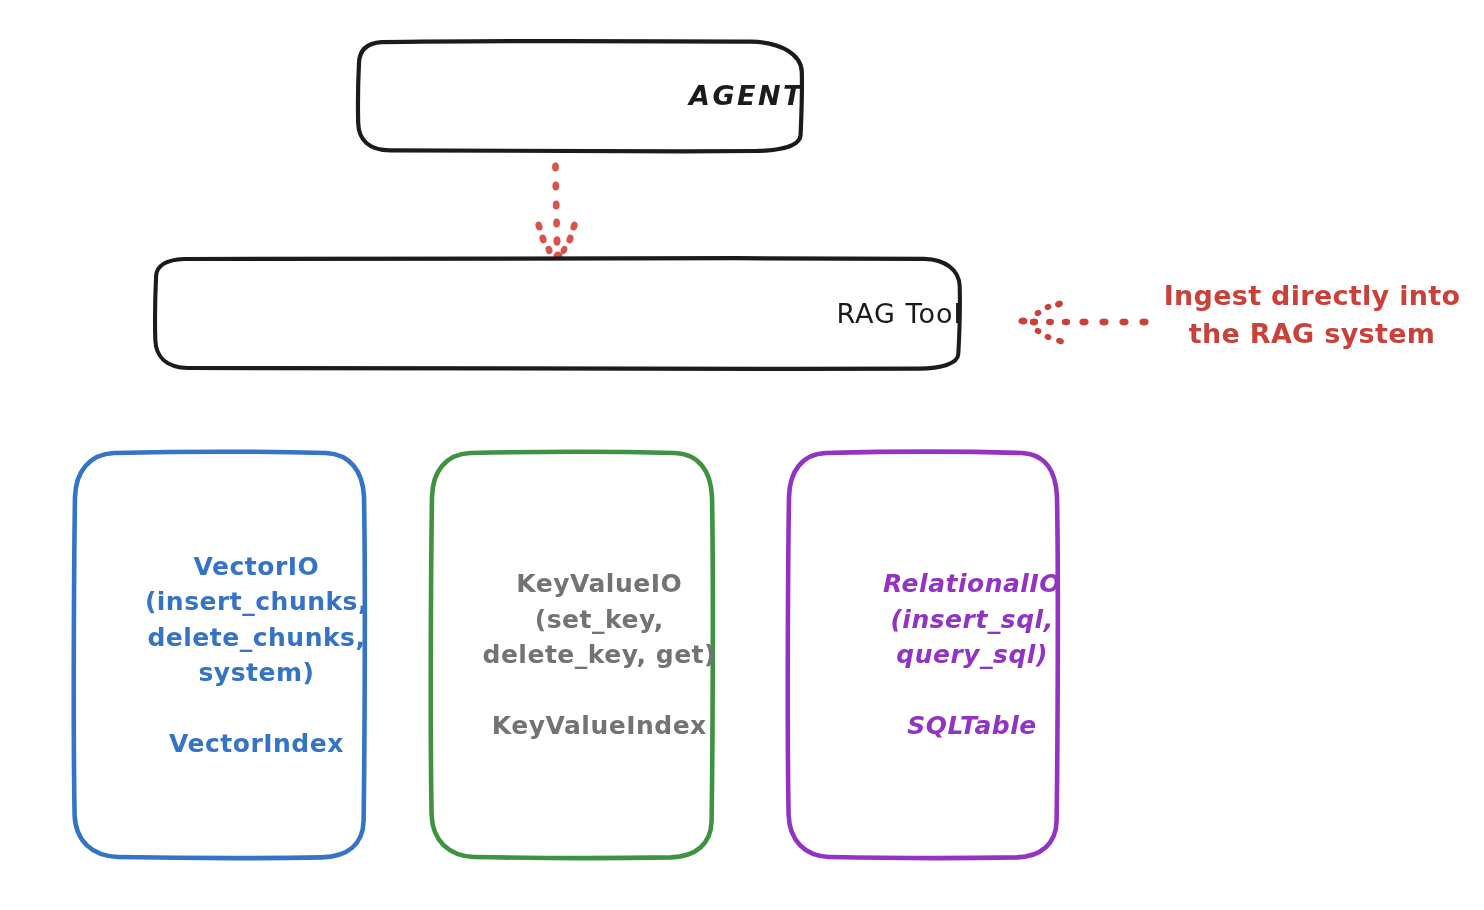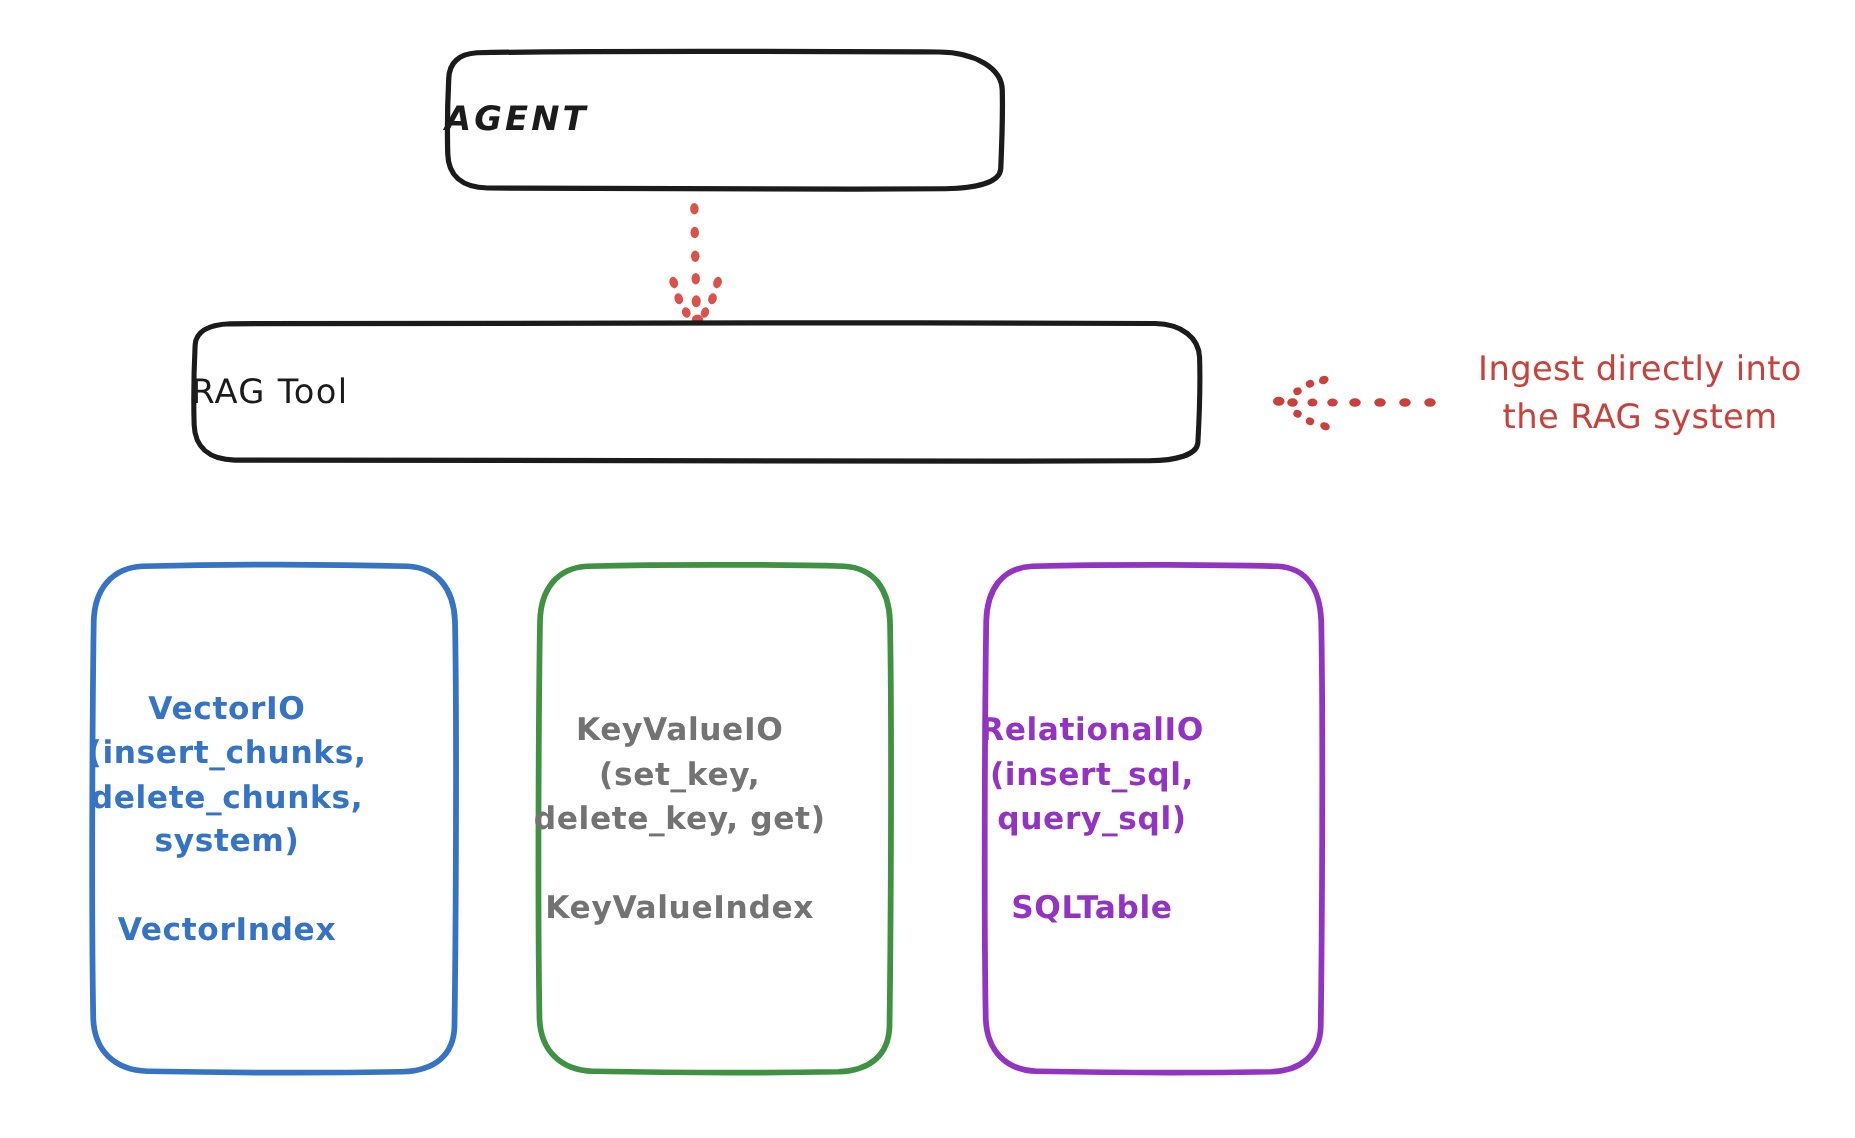--- a/index.html
+++ b/index.html
@@ -15,21 +15,21 @@
     width: 1484px;
     height: 910px;
     background: #ffffff;
     overflow: hidden;
   }
   .node {
     position: absolute;
     box-sizing: border-box;
     display: flex;
     align-items: center;
-    justify-content: flex-start;
+    justify-content: flex-end;
     background: transparent;
   }
   .node svg.frame {
     position: absolute;
     inset: 0;
     width: 100%;
     height: 100%;
     overflow: visible;
     pointer-events: none;
   }
@@ -89,31 +89,31 @@
   .node-vector .label { color: #3573c4; }
   .node-keyvalue {
     left: 427px;
     width: 289px;
   }
   .node-keyvalue .label { color: #737373; }
   .node-relational {
     left: 784px;
     width: 277px;
   }
-  .node-relational .label { color: #9333c4; }
+  .node-relational .label { color: #9333c4; font-style: italic; }
 
   
   .annotation {
     position: absolute;
     left: 1147px;
     top: 277px;
     width: 330px;
     font-family: "DejaVu Sans", sans-serif;
     font-size: 27px;
-    font-weight: 400;
+    font-weight: 700;
     color: #c9413a;
     line-height: 1.40;
     text-align: center;
     white-space: pre-line;
     letter-spacing: 0.3px;
   }
 
   .edge {
     position: absolute;
     overflow: visible;

